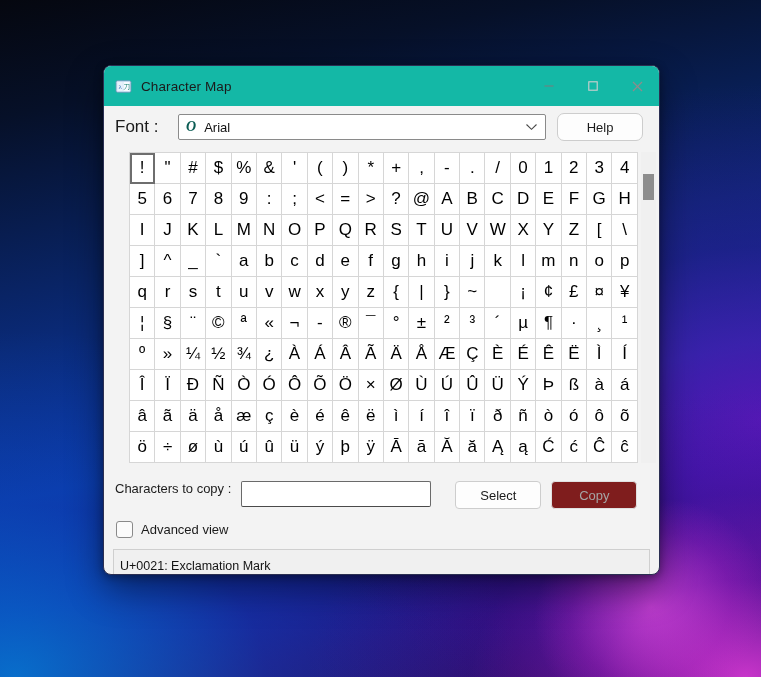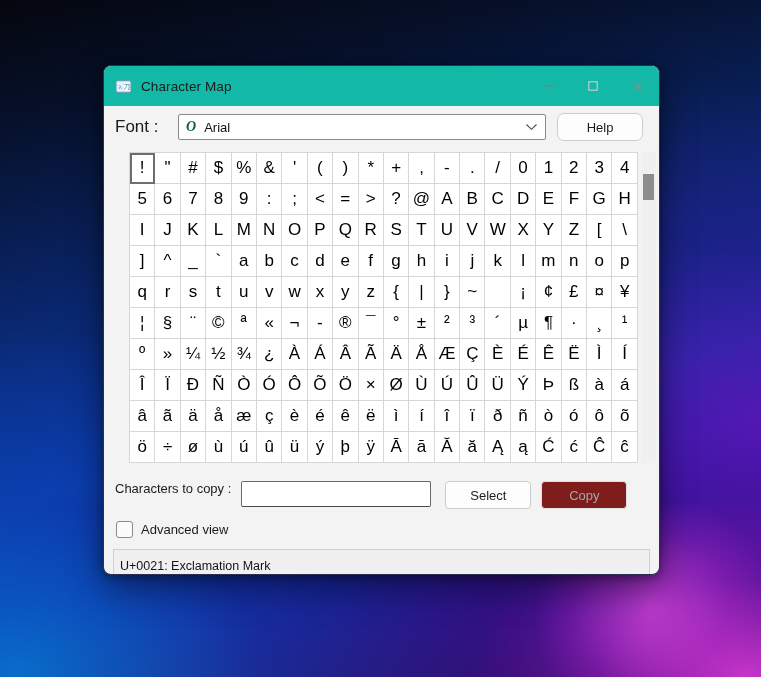--- a/index.html
+++ b/index.html
@@ -230,21 +230,21 @@
     display: flex;
     align-items: center;
     justify-content: center;
     flex: 0 0 auto;
     cursor: default;
   }
   .btn.select {
     background: #fdfdfd;
     border: 1px solid #cdcdcd;
     color: #1b1b1b;
-    margin-left: 14px;
+    margin-left: 24px;
   }
   .btn.copy {
     background: #7f1d1d;
     border: 1px solid #e0e0e0;
     color: #a5a5a5;
     margin-left: 10px;
   }
 
   .advrow {
     display: flex;

